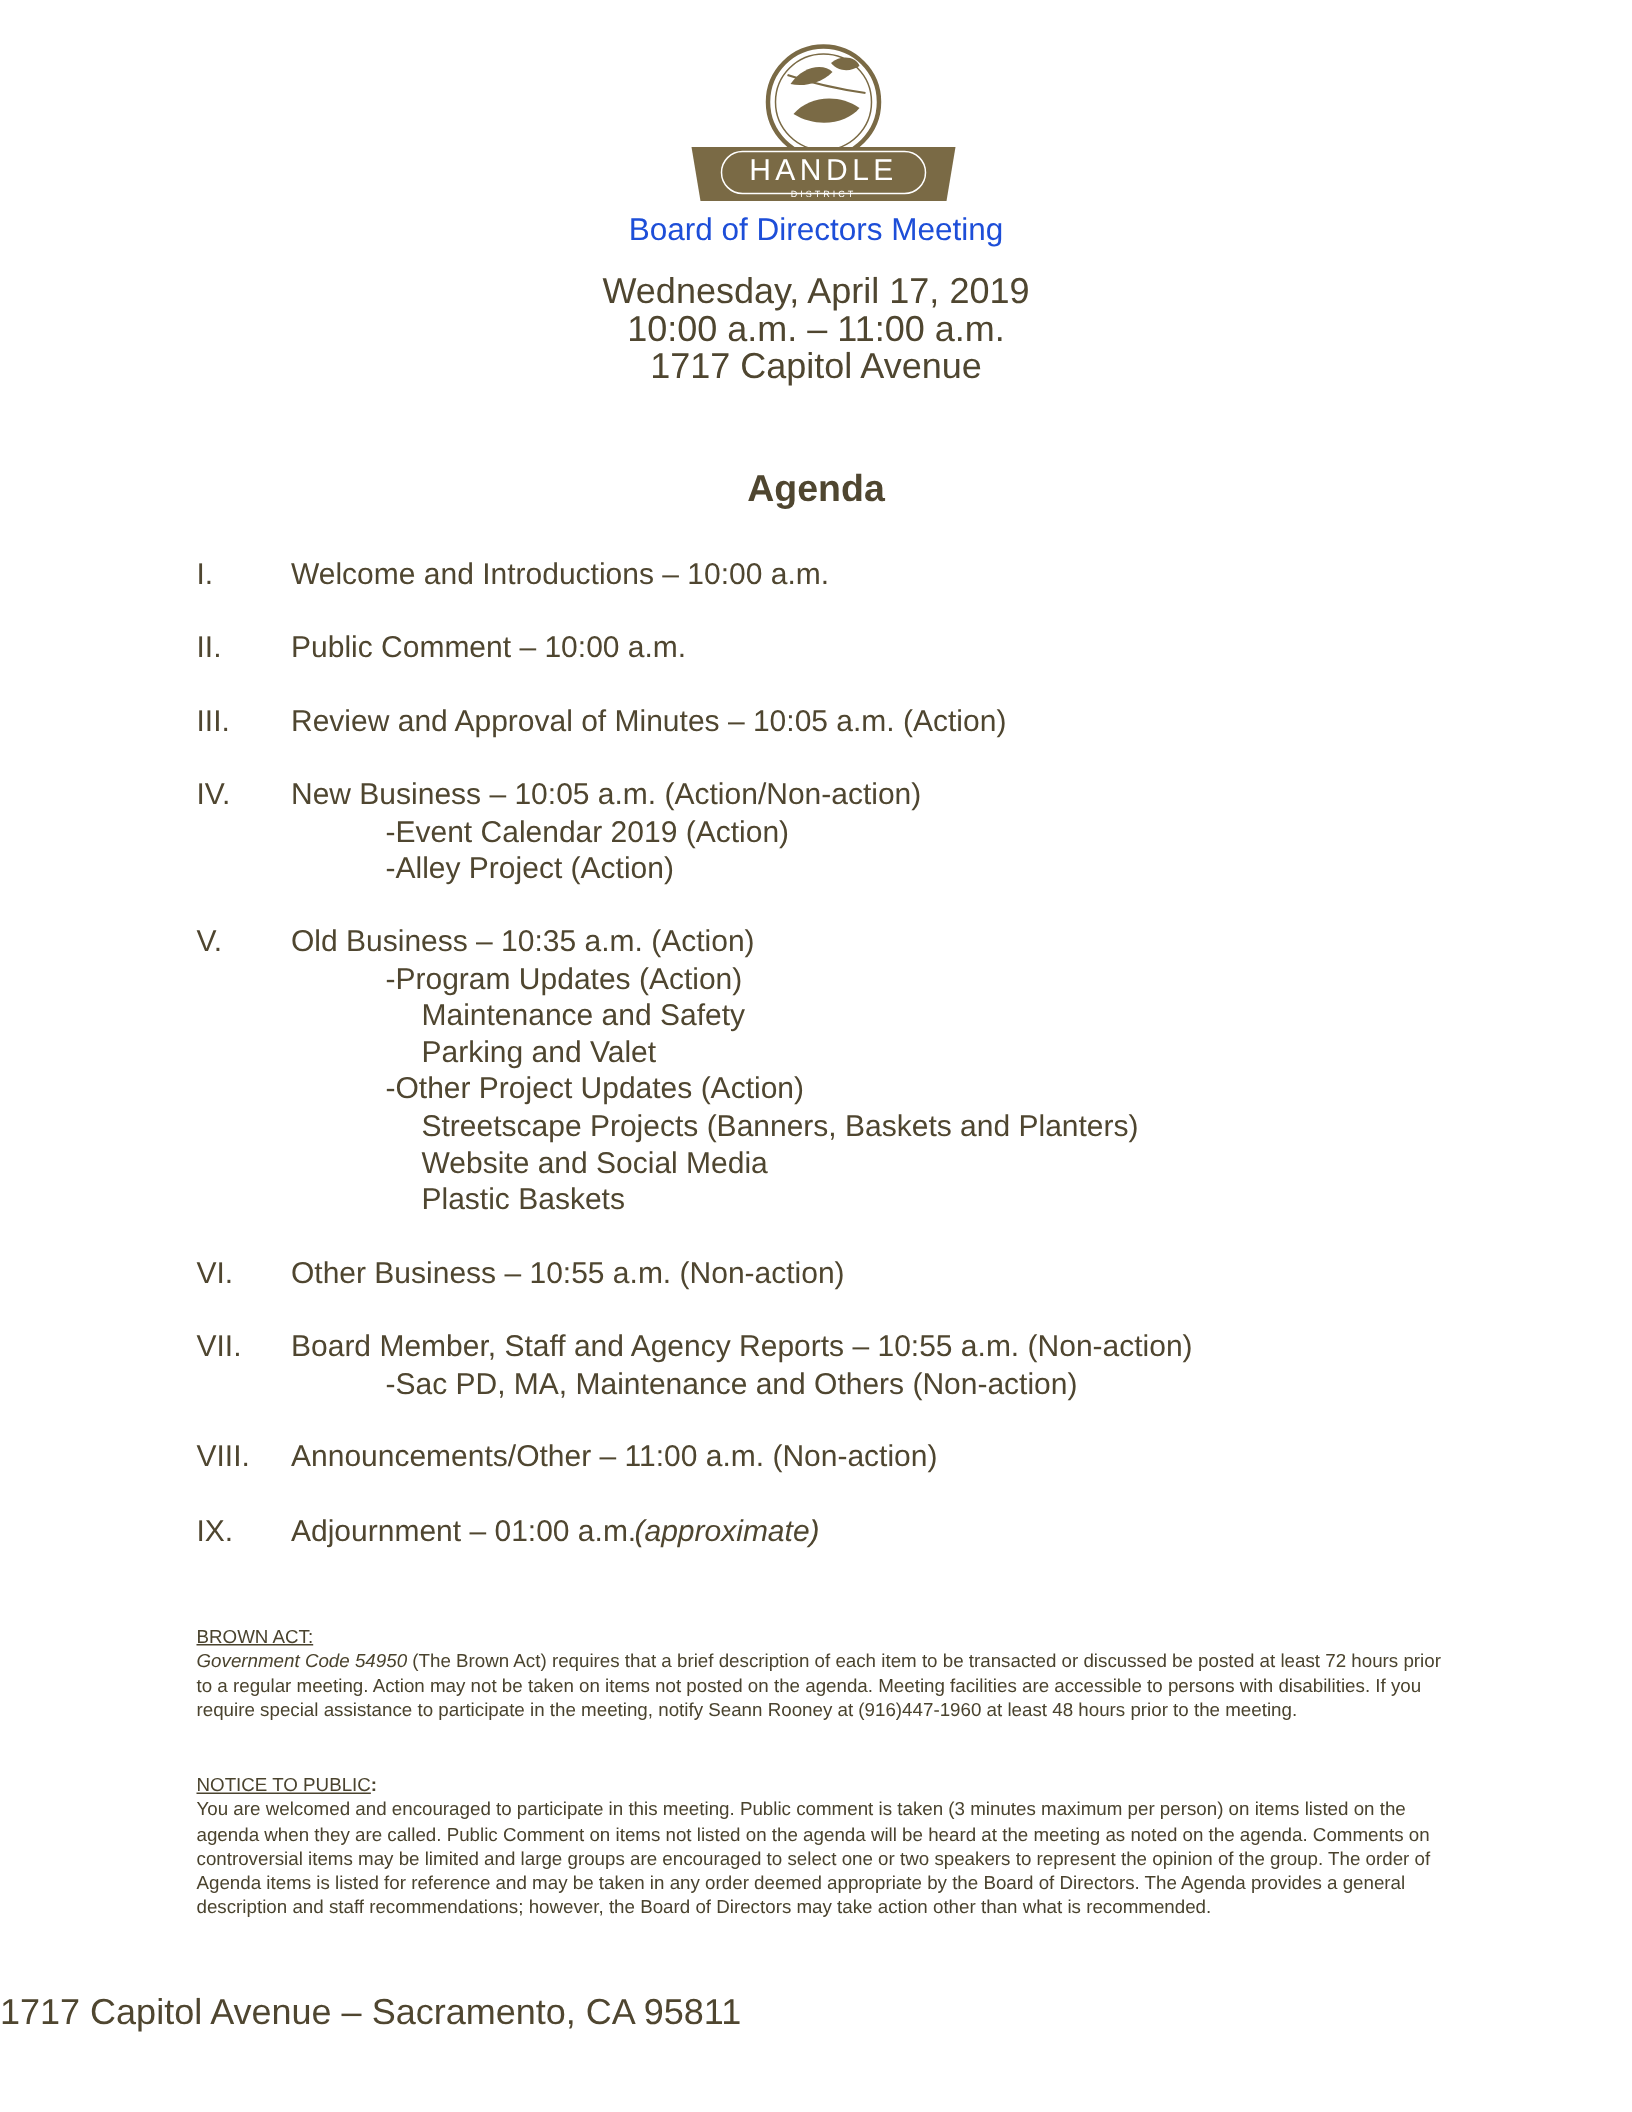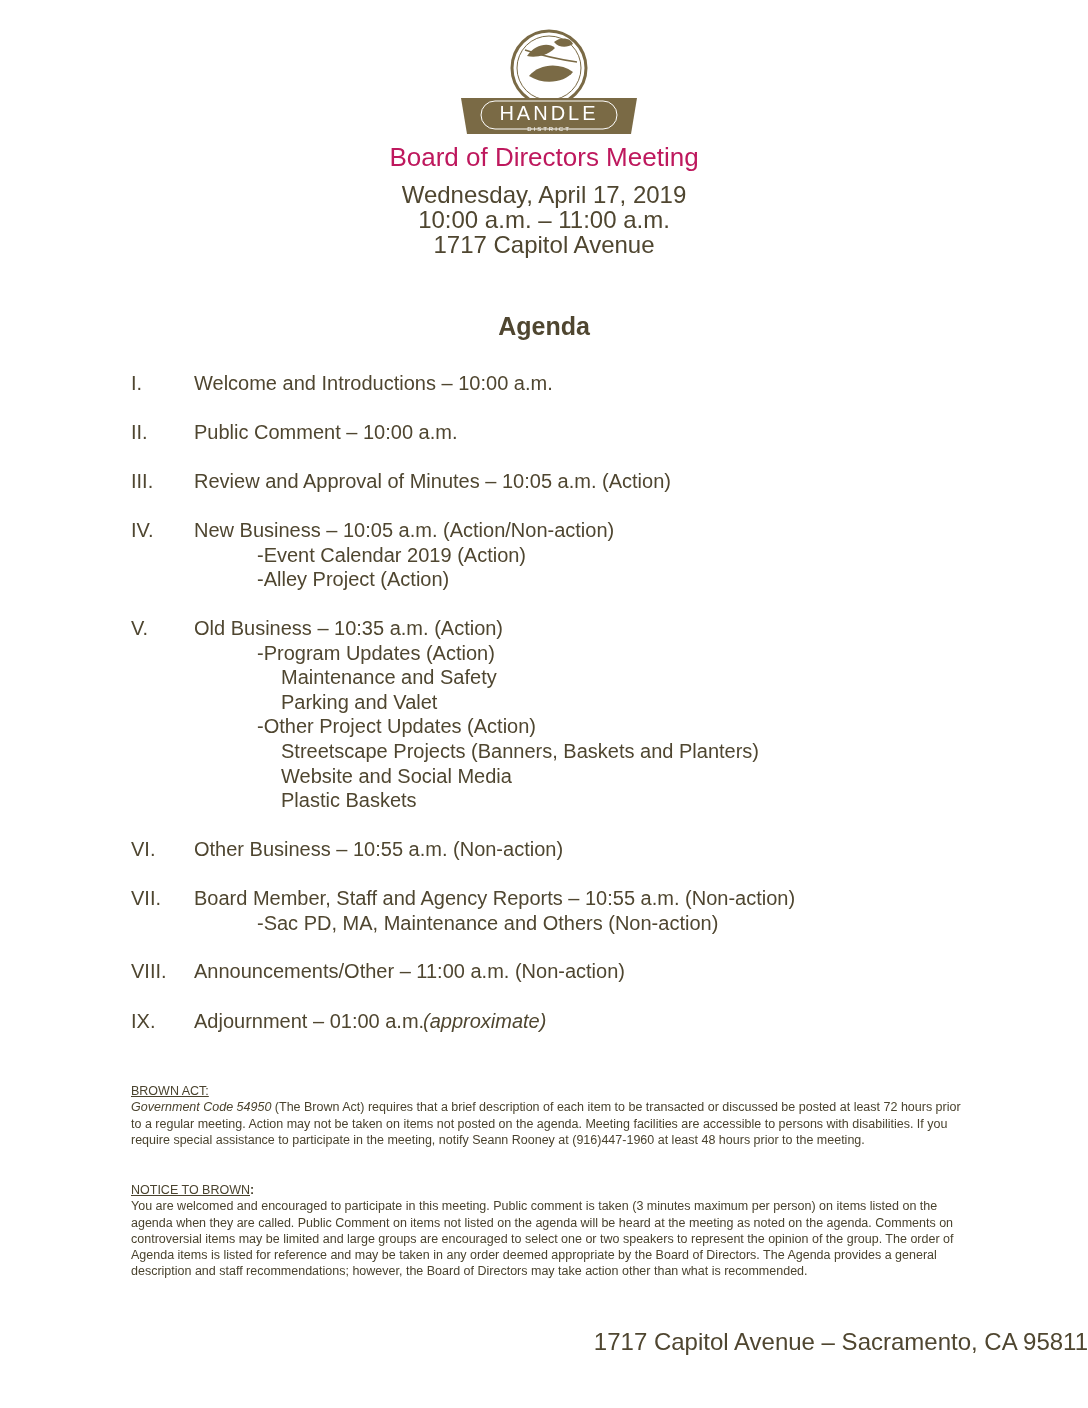--- a/index.html
+++ b/index.html
@@ -1,29 +1,29 @@
 <!DOCTYPE html>
 <html><head>
 <meta charset="utf-8">
 <style>
   html,body{margin:0;padding:0;background:#fff;}
   body{width:1088px;height:1408px;position:relative;overflow:hidden;font-family:"Liberation Sans",sans-serif;color:#4f4630;}
   .logo{position:absolute;left:459px;top:28px;width:180px;height:112px;}
   .title{position:absolute;left:0;width:1088px;text-align:center;}
-  .h1{top:142px;font-size:26px;color:#be185d;}
+  .h1{top:142px;font-size:21px;color:#1d4ed8;}
   .sub{font-size:24px;color:#4f4630;}
   .agenda-h{top:312px;font-size:25px;font-weight:bold;color:#4f4630;}
   .item{position:absolute;font-size:20px;color:#4f4630;white-space:nowrap;}
   .num{position:absolute;left:131px;}
   .txt{position:absolute;left:194px;}
   .sub1{position:absolute;left:257px;}
   .sub2{position:absolute;left:281px;}
   .fine{position:absolute;left:131px;width:830px;font-size:12.5px;line-height:16.3px;color:#4a432e;}
   .fine .hd{font-weight:normal;text-decoration:underline;}
-  .footer{position:absolute;left:0;width:1088px;top:1328px;text-align:right;font-size:24px;color:#4f4630;}
+  .footer{position:absolute;left:0;width:1088px;top:1328px;text-align:left;font-size:24px;color:#4f4630;}
   i{font-style:italic;}
 </style>
 </head>
 <body>
 
 <div class="logo">
   <svg width="180" height="112" viewBox="0 0 180 112">
     <circle cx="90" cy="40" r="37" fill="#fff" stroke="#7a6a45" stroke-width="3"></circle>
     <circle cx="90" cy="40" r="32" fill="#fff" stroke="#7a6a45" stroke-width="1"></circle>
     <path d="M68 28 C76 16 90 14 96 20 C88 28 76 30 68 28Z" fill="#7a6a45"></path>
@@ -113,17 +113,17 @@
       <i style="position: absolute; left: 423px; font-style: italic;">(approximate)</i>
     </div>
   </div>
 
 <div class="fine" style="top:1083px">
   <div class="hd">BROWN ACT:</div>
   <div><i>Government Code 54950</i><span> (The Brown Act) requires that a brief description of each item to be transacted or discussed be posted at least 72 hours prior to a regular meeting.  Action may not be taken on items not posted on the agenda.  Meeting facilities are accessible to persons with disabilities.  If you require special assistance to participate in the meeting, notify Seann Rooney at (916)447-1960 at least 48 hours prior to the meeting.</span></div>
 </div>
 
 <div class="fine" style="top:1182px">
-  <div><span class="hd">NOTICE TO BROWN</span><span style="font-weight:bold">:</span></div>
+  <div><span class="hd">NOTICE TO PUBLIC</span><span style="font-weight:bold">:</span></div>
   <div>You are welcomed and encouraged to participate in this meeting.  Public comment is taken (3 minutes maximum per person) on items listed on the agenda when they are called.  Public Comment on items not listed on the agenda will be heard at the meeting as noted on the agenda. Comments on controversial items may be limited and large groups are encouraged to select one or two speakers to represent the opinion of the group. The order of Agenda items is listed for reference and may be taken in any order deemed appropriate by the Board of Directors. The Agenda provides a general description and staff recommendations; however, the Board of Directors may take action other than what is recommended.</div>
 </div>
 
 <div class="footer">1717 Capitol Avenue – Sacramento, CA  95811</div>
 
 </body></html>

